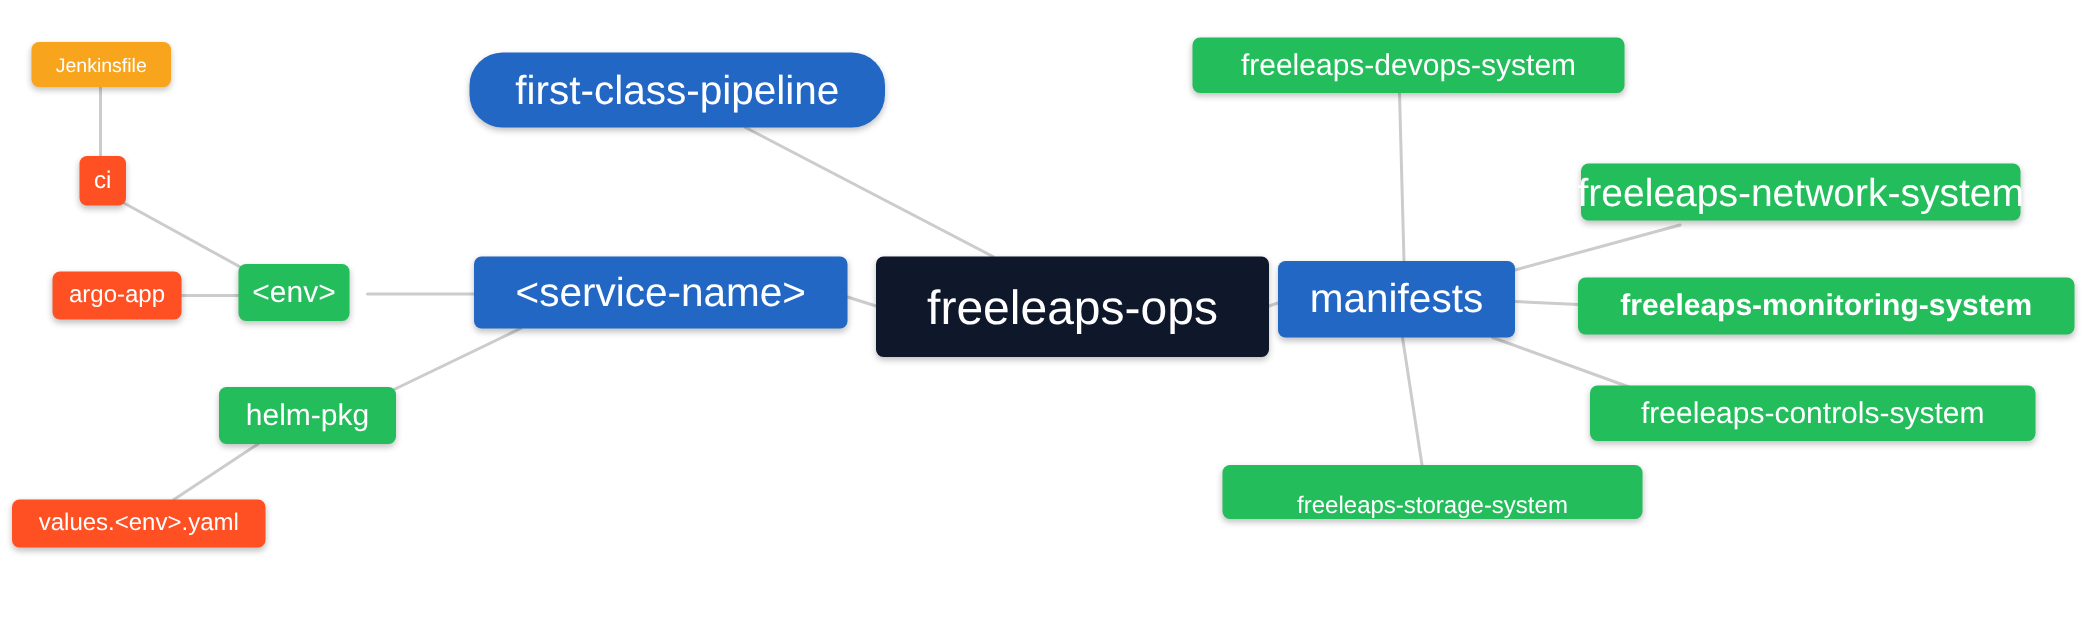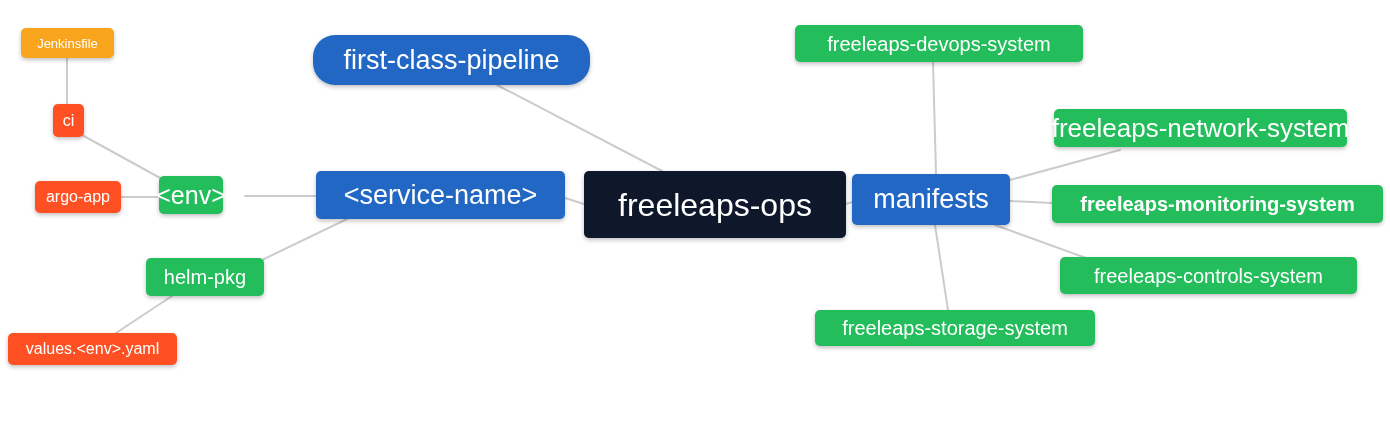--- a/index.html
+++ b/index.html
@@ -66,21 +66,21 @@
       </div>
       <div class="node" style="left: 313px; top: 35px; width: 277px; height: 50px; background: rgb(34, 103, 196); font-size: 27px; color: rgb(255, 255, 255); border-radius: 22px;">
         <span>first-class-pipeline</span>
       </div>
       <div class="node" style="left: 316px; top: 171px; width: 249px; height: 48px; background: rgb(34, 103, 196); font-size: 27px; color: rgb(255, 255, 255);">
         <span>&lt;service-name&gt;</span>
       </div>
       <div class="node" style="left: 852px; top: 174px; width: 158px; height: 51px; background: rgb(34, 103, 196); font-size: 27px; color: rgb(255, 255, 255);">
         <span>manifests</span>
       </div>
-      <div class="node" style="left: 159px; top: 176px; width: 64px; height: 38px; background: rgb(35, 189, 91); font-size: 25px; color: rgb(255, 255, 255);">
+      <div class="node" style="left: 159px; top: 176px; width: 74px; height: 38px; background: rgb(35, 189, 91); font-size: 20px; color: rgb(255, 255, 255);">
         <span>&lt;env&gt;</span>
       </div>
       <div class="node" style="left: 146px; top: 258px; width: 118px; height: 38px; background: rgb(35, 189, 91); font-size: 20px; color: rgb(255, 255, 255);">
         <span>helm-pkg</span>
       </div>
       <div class="node" style="left: 53px; top: 104px; width: 31px; height: 33px; background: rgb(255, 80, 35); font-size: 16px; color: rgb(255, 255, 255);">
         <span>ci</span>
       </div>
       <div class="node" style="left: 35px; top: 181px; width: 86px; height: 32px; background: rgb(255, 80, 35); font-size: 16px; color: rgb(255, 255, 255); align-items: center;">
         <span>argo-app</span>
@@ -96,17 +96,17 @@
       </div>
       <div class="node" style="left: 1054px; top: 109px; width: 293px; height: 38px; background: rgb(35, 189, 91); font-size: 26px; color: rgb(255, 255, 255);">
         <span>freeleaps-network-system</span>
       </div>
       <div class="node" style="left: 1052px; top: 185px; width: 331px; height: 38px; background: rgb(35, 189, 91); font-size: 20px; color: rgb(255, 255, 255); font-weight: bold;">
         <span>freeleaps-monitoring-system</span>
       </div>
       <div class="node" style="left: 1060px; top: 257px; width: 297px; height: 37px; background: rgb(35, 189, 91); font-size: 20px; color: rgb(255, 255, 255);">
         <span>freeleaps-controls-system</span>
       </div>
-      <div class="node" style="left: 815px; top: 310px; width: 280px; height: 36px; background: rgb(35, 189, 91); font-size: 20px; color: rgb(255, 255, 255);">
+      <div class="node" style="left: 815px; top: 310px; width: 280px; height: 36px; background: rgb(35, 189, 91); font-size: 16px; color: rgb(255, 255, 255); align-items: flex-end;">
         <span>freeleaps-storage-system</span>
       </div>
     </div>
 </div>
 
 </body></html>

